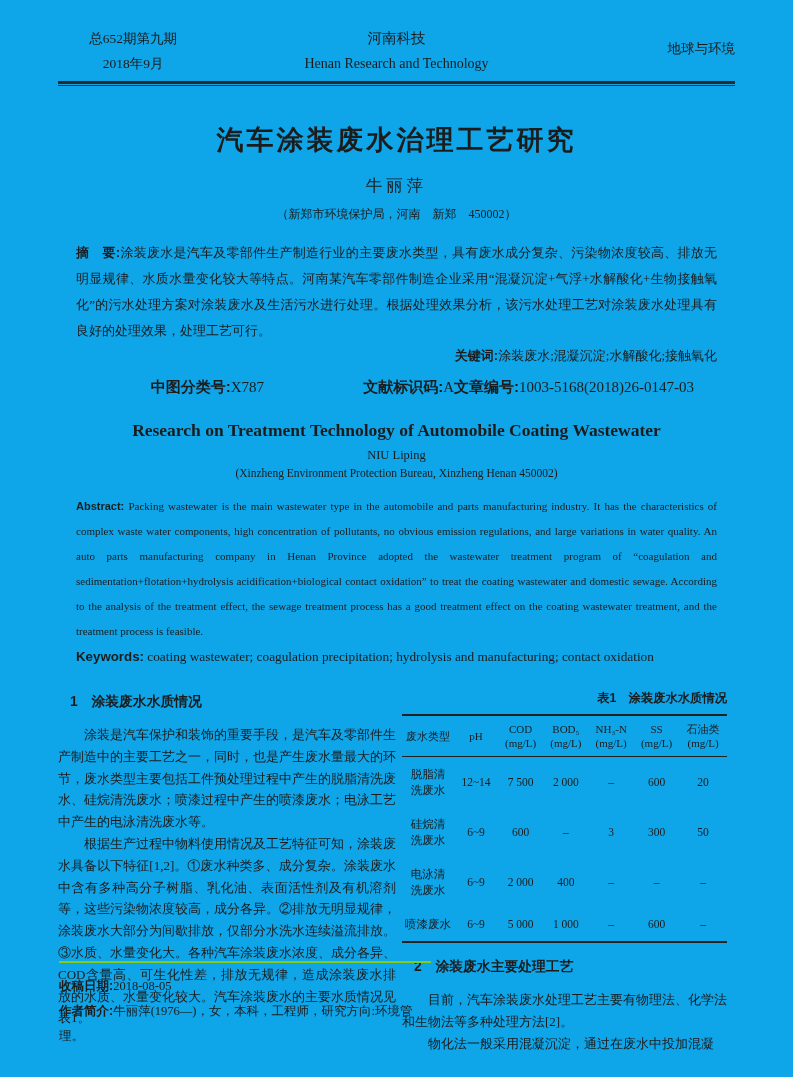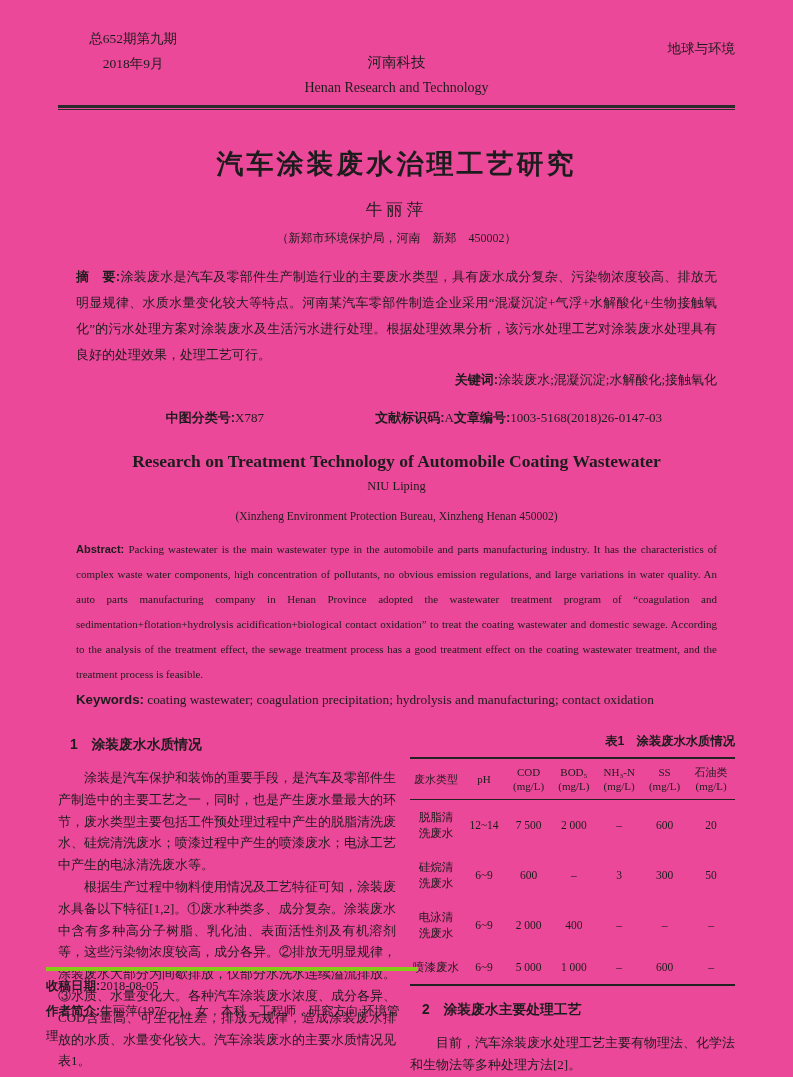--- a/index.html
+++ b/index.html
@@ -1,71 +1,71 @@
 <!DOCTYPE html>
 <html><head>
 <meta charset="utf-8">
 <style>
   * { margin:0; padding:0; box-sizing:border-box; }
   html,body { background:#e8e8e8; }
   .page {
     position:relative;
     width:793px; height:1077px;
     margin:0 auto;
-    background:#ec4899;
+    background:#0ea5e9;
     color:#1c1c1c;
     font-family:"Liberation Serif","DejaVu Serif",serif;
     padding:26px 58px 0 58px;
     overflow:hidden;
   }
   
   .jheader { display:flex; justify-content:space-between; align-items:flex-start; }
   .jheader .issue { width:150px; text-align:center; font-size:13.5px; line-height:25px; }
-  .jheader .jnames { text-align:center; font-size:14px; line-height:25px;margin-top:24px; }
+  .jheader .jnames { text-align:center; font-size:14px; line-height:25px; }
   .jheader .jnames .cn { font-size:14.5px; }
   .jheader .colname { width:150px; text-align:right; font-size:13.5px; margin-top:14px; }
   .headrule { margin-top:5px; height:5px; border-top:3px solid #2b2b2b; border-bottom:1px solid #2b2b2b; }
   
   .title-cn { margin-top:36px; text-align:center; font-size:27px; font-weight:bold; letter-spacing:3px;
               font-family:"Liberation Sans","DejaVu Sans",sans-serif; }
   .author-cn { margin-top:17px; text-align:center; font-size:16.5px; letter-spacing:4px; }
   .affil-cn  { margin-top:9px;  text-align:center; font-size:12px; }
   
   .blk { padding:0 18px;text-align:right; }
   .abstract-cn { margin-top:17px; font-size:13px; line-height:26px; text-align:justify; }
   .lbl { font-weight:bold; font-family:"Liberation Sans","DejaVu Sans",sans-serif; }
   .keywords-cn { font-size:13px; line-height:24px; }
-  .meta-row { display:flex; font-size:13px; line-height:24px; margin-top:14px; }
+  .meta-row { display:flex; font-size:15px; line-height:24px; margin-top:7px; }
   .meta-row .m1 { width:188px; } .meta-row .m2 { width:190px; }
   
   .title-en { margin-top:21px; text-align:center; font-size:17.5px; font-weight:bold; }
   .author-en { margin-top:7px; text-align:center; font-size:12.5px; }
-  .affil-en { margin-top:16px; text-align:center; font-size:11.5px; }
+  .affil-en { margin-top:4px; text-align:center; font-size:11.5px; }
   .abstract-en { margin-top:15px; font-size:11px; line-height:25px; text-align:justify; }
   .keywords-en { font-size:13.3px; line-height:25px; text-align:justify; }
   .lbl-en { font-family:"Liberation Sans","DejaVu Sans",sans-serif; font-weight:bold; }
   
-  .columns { display:flex; gap:14px; margin-top:20px; }
+  .columns { display:flex; gap:6px; margin-top:20px; }
   .col-left { width:338px; }
   .col-right { width:325px; }
   .sec-head { font-size:13.8px; font-weight:bold; font-family:"Liberation Sans","DejaVu Sans",sans-serif;
               margin:4px 0 13px 12px; }
   .col p { font-size:13px; line-height:21.8px; text-align:justify; text-indent:2em; }
   
   .tbl-caption { text-align:right; font-size:12.3px; font-weight:bold;
                  font-family:"Liberation Sans","DejaVu Sans",sans-serif; margin:1px 0 7px 0; }
   table.t1 { width:100%; border-collapse:collapse; border-top:2px solid #222; border-bottom:2px solid #222; }
   table.t1 th { font-weight:normal; font-size:11px; line-height:14px; padding:6px 0 6px 0;
                 border-bottom:1px solid #222; text-align:center; vertical-align:middle; }
   table.t1 td { font-size:11.5px; text-align:center; vertical-align:middle; padding:9px 0; }
   table.t1 td.wtype { white-space:pre-line; line-height:16px; text-align:center; }
   .sec2 { margin-top:15px; }
   
-  .footnote { position:absolute; left:46px; bottom:28px; width:372px;
-              border-top:4px solid #84cc16; padding-top:3px; }
+  .footnote { position:absolute; left:59px; bottom:28px; width:372px;
+              border-top:2px solid #84cc16; padding-top:11px; }
   .footnote .fl { font-size:12.5px; line-height:25px; }
 </style>
 </head>
 <body>
 
 <div class="page">
 
   <div class="jheader">
     <div class="issue">
       <div>总652期第九期</div>

